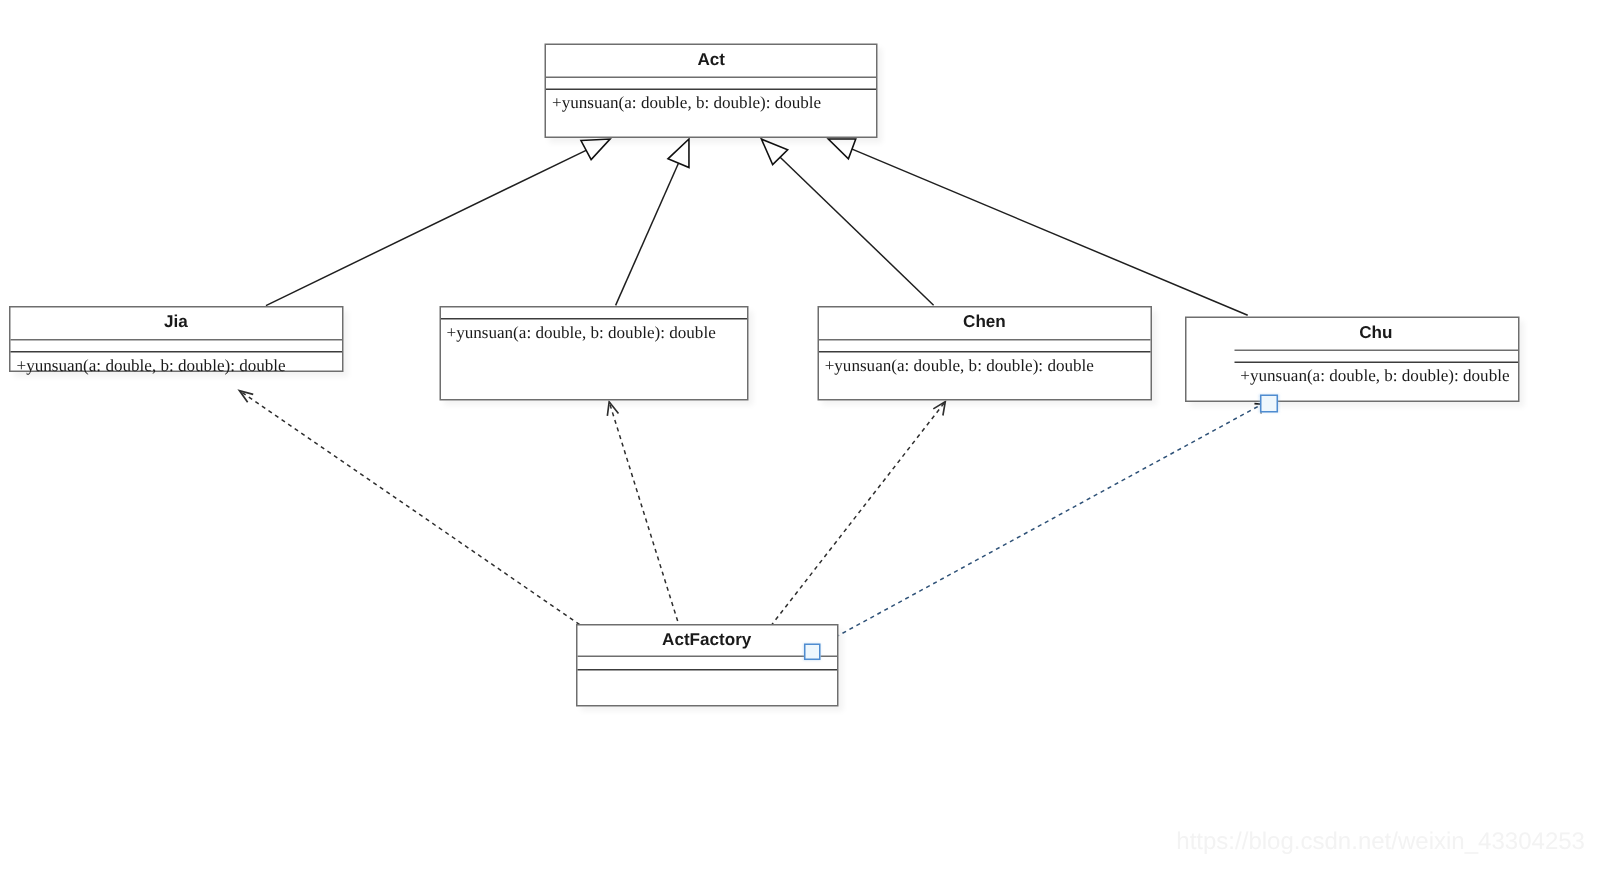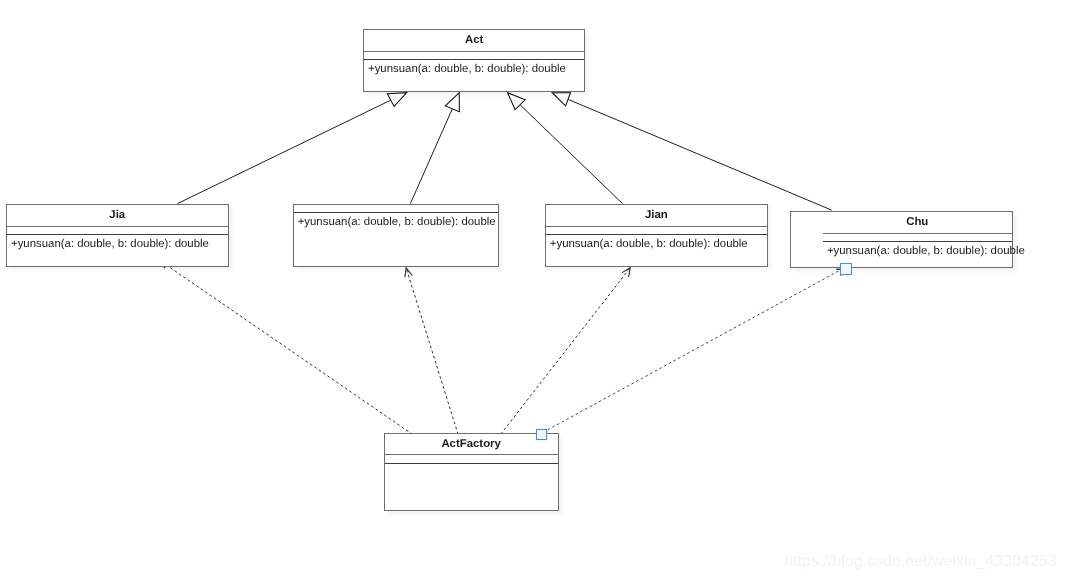--- a/index.html
+++ b/index.html
@@ -11,21 +11,21 @@
   #canvas{position:relative;width:1065px;height:582px;transform:translateZ(0);}
   svg.layer{position:absolute;left:0;top:0;width:1065px;height:582px;overflow:visible;}
   .uml-class{position:absolute;box-sizing:border-box;background:#ffffff;
              border:1.15px solid #6e6e6e;
              box-shadow:3px 3px 4px rgba(0,0,0,0.05);}
   .uml-title{box-sizing:border-box;border-bottom:1.15px solid #6e6e6e;
              display:flex;align-items:center;justify-content:center;
              font-size:11.4px;font-weight:bold;color:#1a1a1a;}
   .uml-attrs{box-sizing:border-box;border-bottom:1.1px solid #3c3c3c;}
   .uml-ops{box-sizing:border-box;padding-left:4px;padding-top:3px;
-           font-size:11.4px;color:#1a1a1a;white-space:nowrap;}
+           font-size:11.4px;color:#1a1a1a;white-space:nowrap;font-family:Liberation Serif, serif;}
   .watermark{position:absolute;font-size:16.02px;color:#f3f3f3;white-space:nowrap;line-height:1;}
   .handle{position:absolute;box-sizing:border-box;background:#eef7fd;
           border:1.8px solid #4f8cd0;outline:0;
           box-shadow:0 0 1.5px 0.5px rgba(150,196,240,0.5);}
 </style>
 </head>
 <body>
 
 <div id="canvas">
   <svg class="layer" id="edges">
@@ -63,48 +63,48 @@
     </g>
   </svg>
   <div id="classes">
     <div class="uml-class" style="left: 363px; top: 28.6px; width: 222.3px; height: 63.3px;">
       <div class="uml-title" style="height: 22px;">Act</div>
       <div class="uml-attrs" style="height: 8.5px;"></div>
       <div class="uml-ops">
         <div>+yunsuan(a: double, b: double): double</div>
       </div>
     </div>
-    <div class="uml-class" style="left: 6px; top: 203.8px; width: 222.5px; height: 63px;">
+    <div class="uml-class" style="left: 6px; top: 203.8px; width: 222.5px; height: 44px;">
       <div class="uml-title" style="height: 22px;">Jia</div>
       <div class="uml-attrs" style="height: 8.5px;"></div>
       <div class="uml-ops">
         <div>+yunsuan(a: double, b: double): double</div>
       </div>
     </div>
     <div class="uml-class" style="left: 292.7px; top: 203.8px; width: 206px; height: 63.2px;">
       <div class="uml-attrs" style="height: 8.5px;"></div>
       <div class="uml-ops">
         <div>+yunsuan(a: double, b: double): double</div>
       </div>
     </div>
     <div class="uml-class" style="left: 544.8px; top: 203.8px; width: 223px; height: 63.2px;">
-      <div class="uml-title" style="height: 22px;">Jian</div>
+      <div class="uml-title" style="height: 22px;">Chen</div>
       <div class="uml-attrs" style="height: 8.5px;"></div>
       <div class="uml-ops">
         <div>+yunsuan(a: double, b: double): double</div>
       </div>
     </div>
     <div class="uml-class" style="left: 789.9px; top: 210.8px; width: 222.7px; height: 57px; padding-left: 32px;">
       <div class="uml-title" style="height: 22px;">Chu</div>
       <div class="uml-attrs" style="height: 8.5px;"></div>
       <div class="uml-ops">
         <div>+yunsuan(a: double, b: double): double</div>
       </div>
     </div>
-    <div class="uml-class" style="left: 383.5px; top: 433px; width: 175.3px; height: 78px;">
+    <div class="uml-class" style="left: 383.5px; top: 416px; width: 175.3px; height: 55px;">
       <div class="uml-title" style="height: 21.2px;">ActFactory</div>
       <div class="uml-attrs" style="height: 8.8px;"></div>
     </div>
   </div>
   <div id="handles">
     <div class="handle" style="left: 840.3px; top: 262.8px; width: 11.8px; height: 11.8px;"></div>
     <div class="handle" style="left: 536.2px; top: 428.7px; width: 11.2px; height: 11.2px;"></div>
   </div>
   <div class="watermark" style="left: 784.2px; top: 553.2px;">https://blog.csdn.net/weixin_43304253</div>
 </div>

